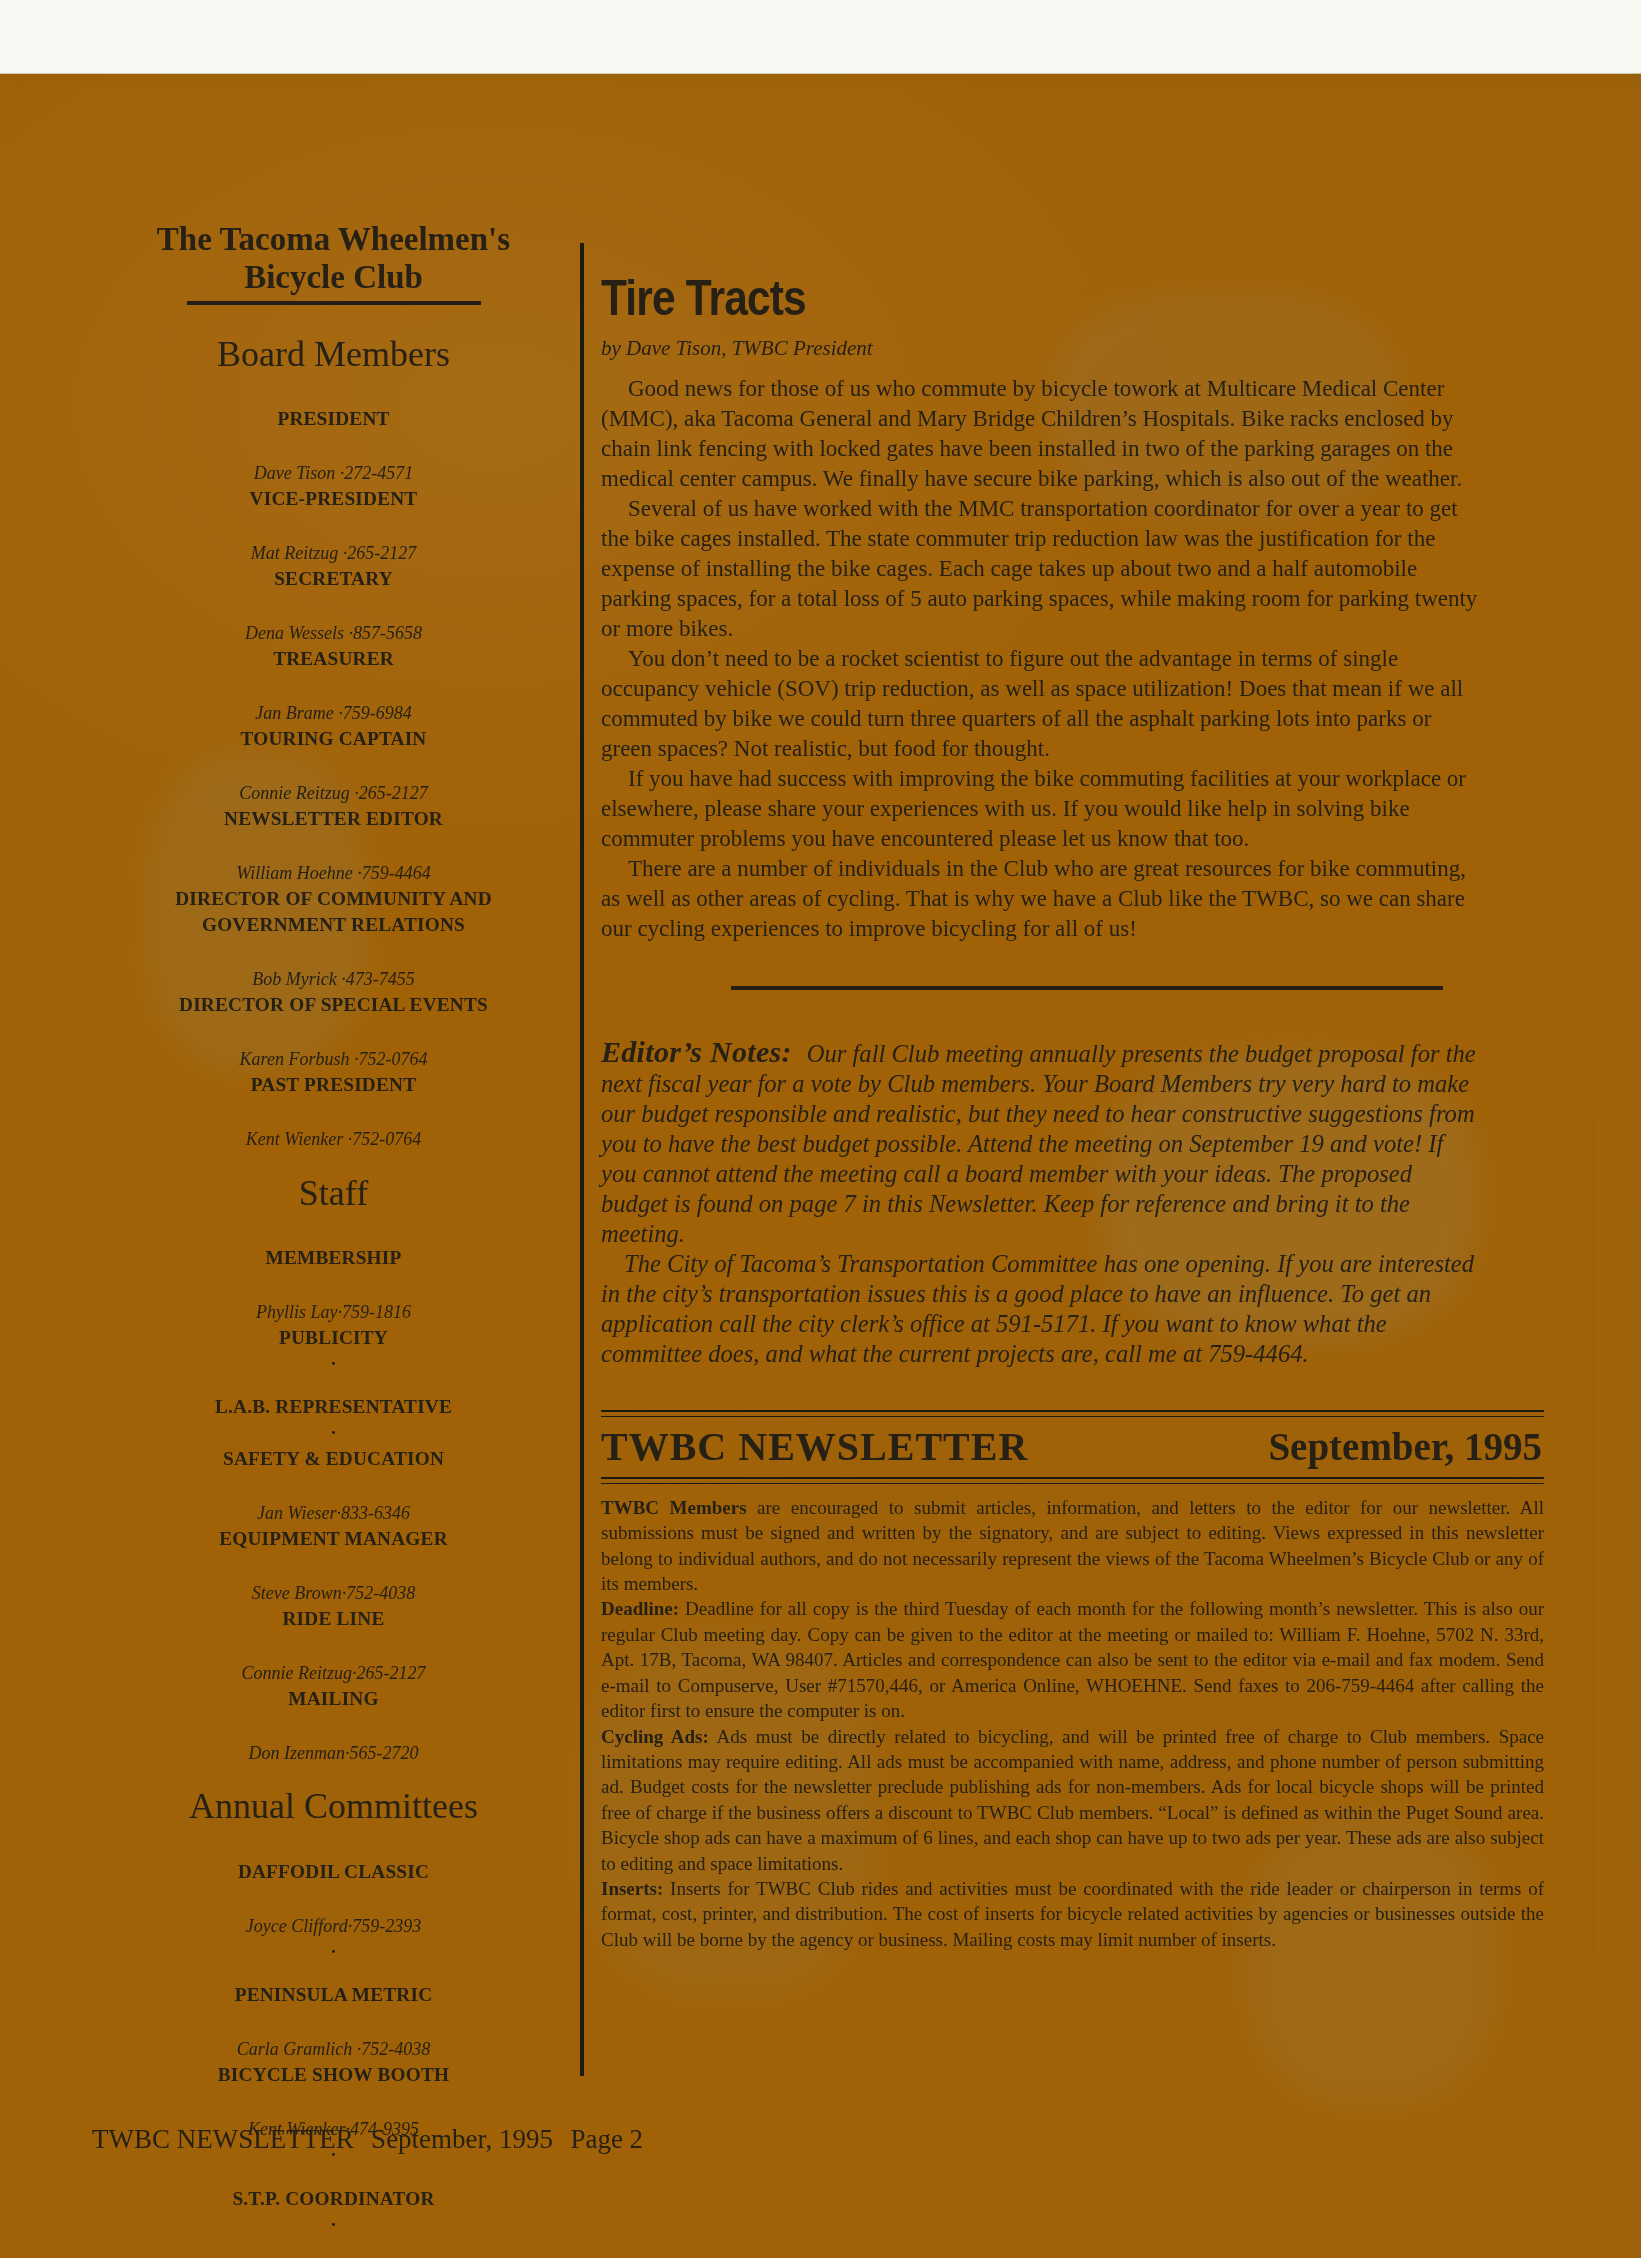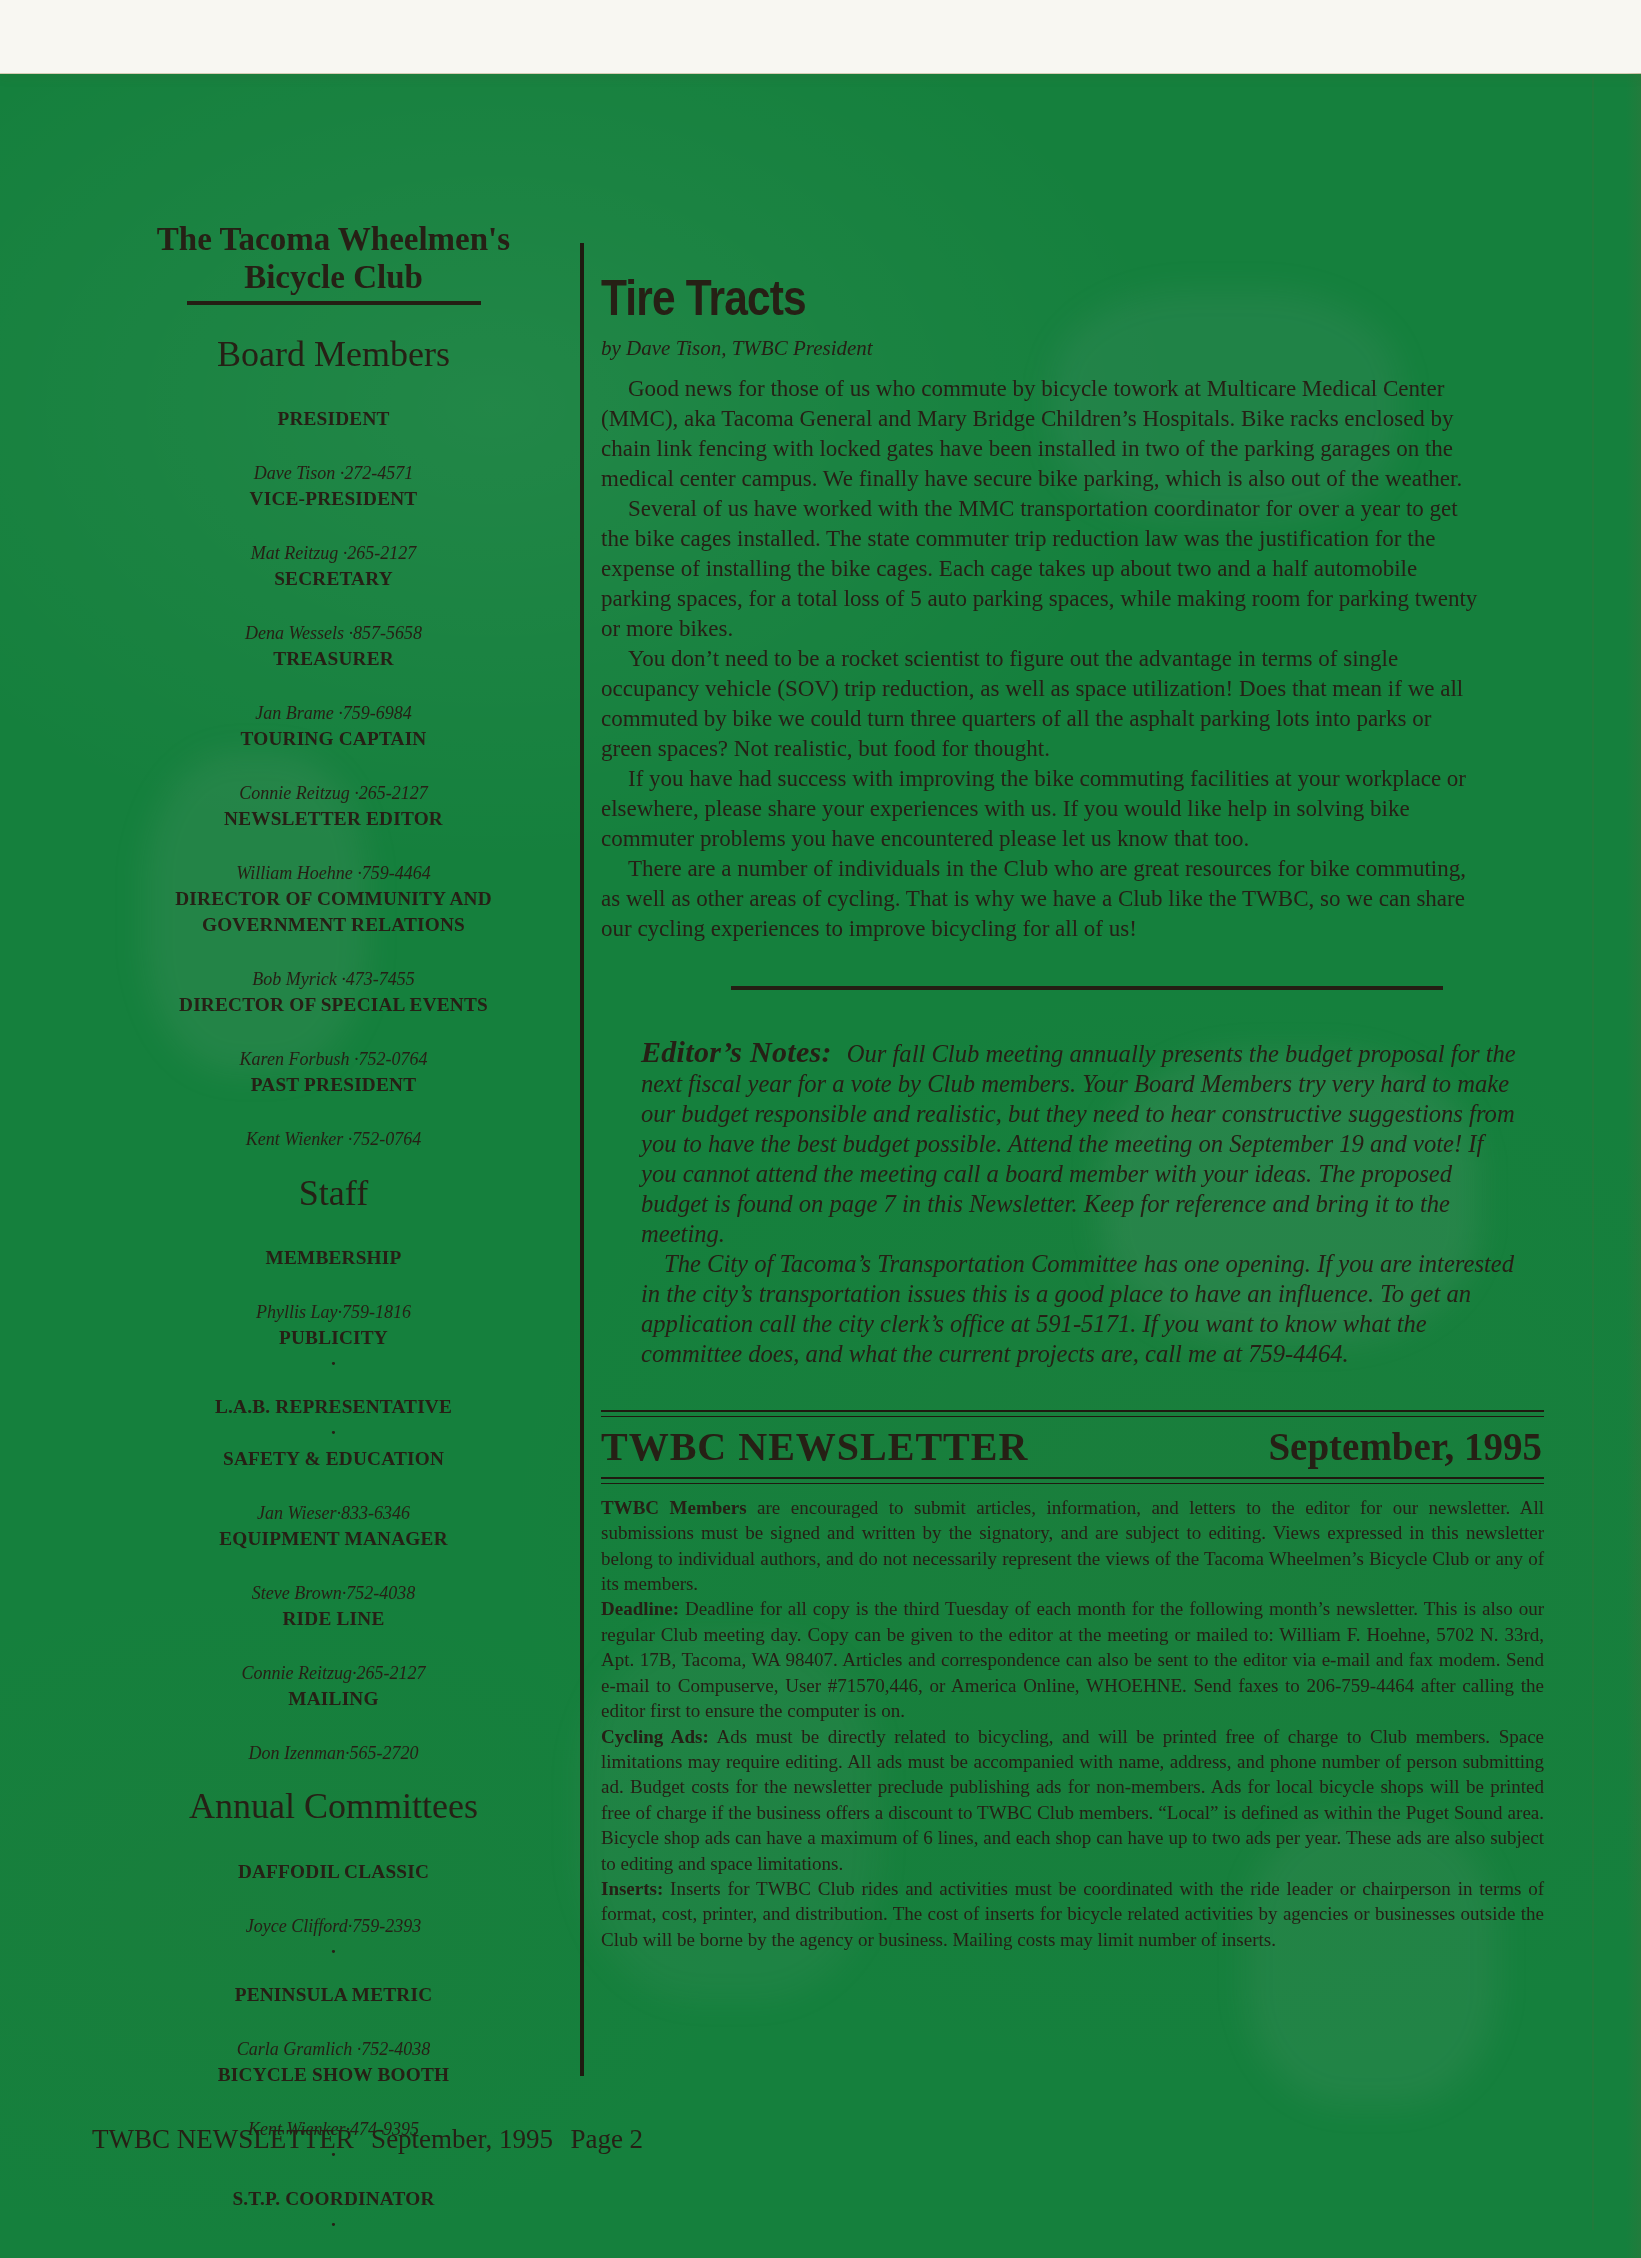--- a/index.html
+++ b/index.html
@@ -2,21 +2,21 @@
 <html><head>
 <meta charset="utf-8">
 <style>
   html, body { margin:0; padding:0; }
   body {
     width:1641px; height:2258px; position:relative; overflow:hidden;
     background:#b9b2a0;
     font-family:"Liberation Serif", serif;
     color:#262015;
   }
-  .paper { position:absolute; inset:0; background:#15803d; }
+  .paper { position:absolute; inset:0; background:#a16207; }
   .paper::before {
     content:""; position:absolute; inset:0; pointer-events:none;
     background:
       radial-gradient(1159px 772px at 30% 18%, rgba(255,255,255,0.055), transparent 60%),
       radial-gradient(1062px 869px at 72% 68%, rgba(120,95,40,0.05), transparent 65%),
       radial-gradient(869px 579px at 15% 85%, rgba(120,95,40,0.04), transparent 60%);
   }
   .top-strip {
     position:absolute; left:0; top:0; width:1641px; height:73px;
     background:#f8f7f2; border-bottom:1px solid #d6cdb4;
@@ -59,21 +59,21 @@
     font-family:"Liberation Sans", sans-serif; font-weight:bold;
     font-size:50px; line-height:52px; margin:264px 0 0; letter-spacing:-1px;
     transform:scaleX(0.85); transform-origin:left center;
   }
   .byline { font-style:italic; font-size:21px; line-height:25px; margin-top:11.6px; }
   .article-body { margin-top:13.5px; width:884px; }
   .art-p { margin:0; font-size:23px; line-height:30px; text-indent:27px; }
 
   .mid-rule { width:712px; height:3.9px; background:#241e13; margin:42px 0 0 130px; }
 
-  .editors-notes { margin-top:47px; width:884px; font-style:italic;margin-left:40px; }
+  .editors-notes { margin-top:47px; width:884px; font-style:italic; }
   .en-p { margin:0; font-size:24.6px; line-height:30px; }
   .en-lead { font-weight:bold; font-size:30px; letter-spacing:0.3px; padding-right:8.7px; }
   .en-p2 { text-indent:23px; }
 
   .masthead { margin-top:41px; width:943px; }
   .double-rule { height:3.9px; border-top:2.9px solid #1f1a10; border-bottom:1.9px solid #1f1a10; }
   .mh-row { display:flex; justify-content:space-between; align-items:baseline; padding:5.8px 1.9px 7.7px 0; }
   .mh-title { font-weight:bold; font-size:40px; letter-spacing:1px; }
   .mh-date  { font-weight:bold; font-size:39px; }
 

